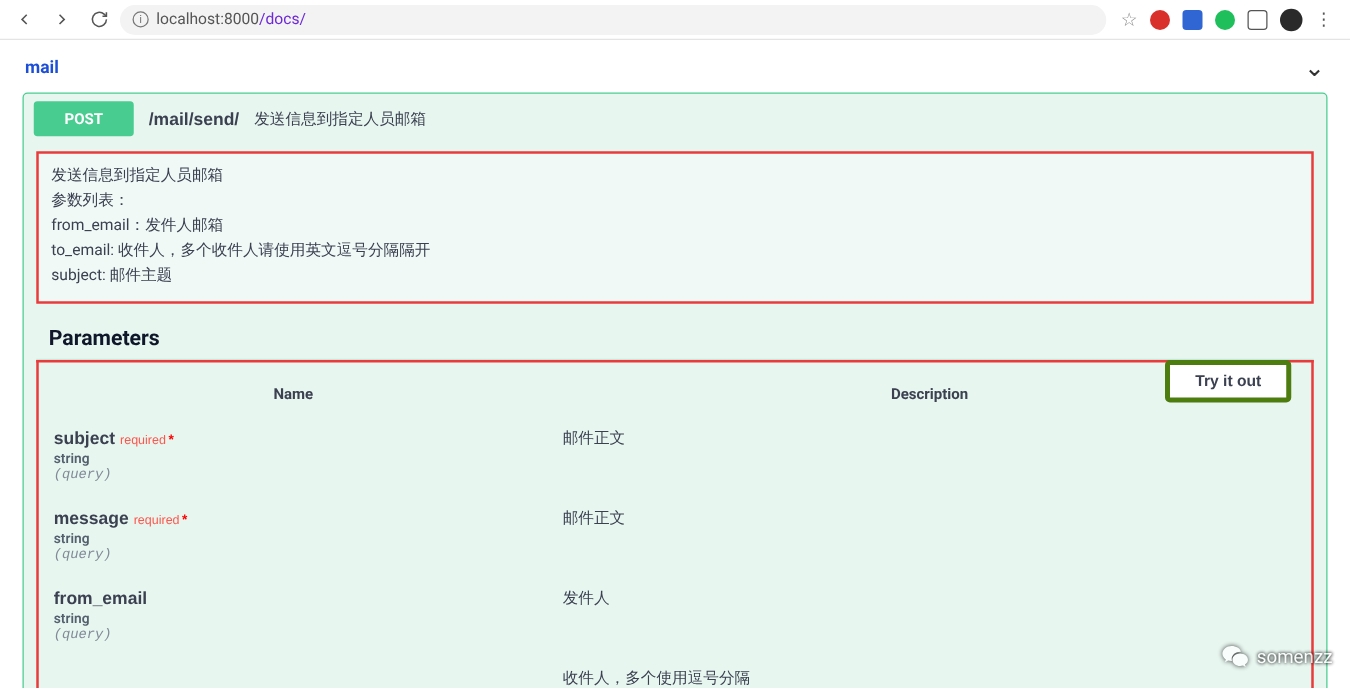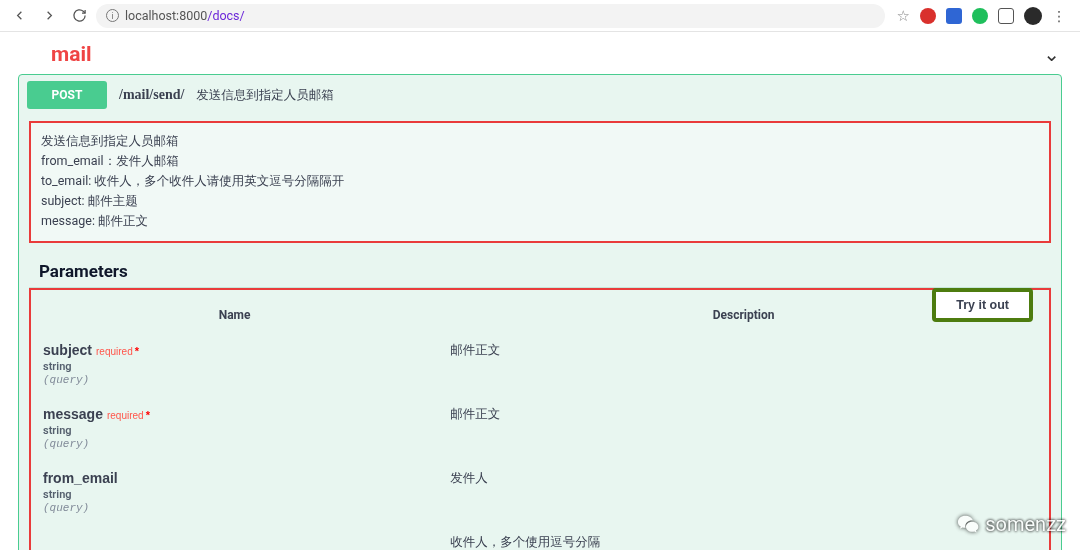--- a/index.html
+++ b/index.html
@@ -11,48 +11,48 @@
   .addr .info { width: 13px; height: 13px; border: 1px solid #777; border-radius: 50%; display: flex; align-items: center; justify-content: center; font-size: 9px; color: #777; }
   .addr .url span.dim { color: #6d28d9; }
   .tb-right { display: flex; align-items: center; gap: 10px; padding: 0 8px; }
   .ext-ico { width: 16px; height: 16px; border-radius: 50%; display: inline-block; }
   .star { color: #888; font-size: 15px; }
   .avatar { width: 18px; height: 18px; border-radius: 50%; background: #2a2a2a; }
   .kebab { color: #555; font-size: 14px; }
 
   .page { height: 518px; overflow: auto; }
   .header { display: flex; align-items: center; justify-content: space-between; padding: 10px 20px 8px 20px; }
-  .title { font-size: 21px; font-weight: 700; color: #ef4444; margin-left: 31px; }
+  .title { font-size: 14px; font-weight: 700; color: #1d4ed8; }
   .chev { font-size: 20px; color: #333; cursor: pointer; }
 
   .opblock { margin: 0 18px; border: 1px solid #49cc90; border-radius: 4px; background: #e8f6f0; }
   .ophead { display: flex; align-items: center; padding: 6px 8px; gap: 12px; }
   .method { background: #49cc90; color: #fff; font-size: 12px; font-weight: 700; padding: 7px 12px; border-radius: 3px; min-width: 80px; text-align: center; }
-  .path { font-family: Liberation Serif, serif; font-size: 14px; font-weight: 600; color: #3b4151; }
+  .path { font-family: Liberation Sans, sans-serif; font-size: 14px; font-weight: 600; color: #3b4151; }
   .summary { font-size: 12.5px; color: #3b4151; }
 
   .descbox { margin: 6px 10px 10px 10px; border: 2px solid #e93b3b; padding: 8px 10px 10px 10px; font-size: 12.5px; color: #3b4151; line-height: 1.6; background: rgba(255,255,255,0.4); }
 
   .paramwrap { margin: 0 10px 10px 10px; border: 2px solid #e93b3b; border-bottom: none; padding-bottom: 20px; }
   .paramhead { display: flex; align-items: center; justify-content: space-between; padding: 8px 10px 6px 10px; border-bottom: 1px solid #c6e6d9; }
   .paramhead h4 { font-size: 17px; font-weight: 700; color: #0f172a; }
   .tryit { position: absolute; right: 28px; background: #fff; border: 4px solid #4d7c0f; border-radius: 4px; font-size: 12.5px; font-weight: 700; color: #3b4151; padding: 6px 20px; cursor: pointer; }
 
   .paramtable { width: 100%; border-collapse: collapse; }
   .paramtable thead th { text-align: center; font-size: 12px; font-weight: 700; color: #3b4151; padding: 18px 12px 10px 12px; }
   .paramtable td { padding: 10px 12px; vertical-align: top; font-size: 12.5px; color: #3b4151; }
   .pname { font-size: 14px; font-weight: 700; color: #3b4151; font-family: sans-serif; }
   .pname.req::after { content: "*"; color: #ff0000; margin-left: 2px; font-size: 11px; }
   .reqlbl { color: #ff564b; font-size: 10px; font-weight: 400; margin-left: 4px; }
   .ptype { font-size: 11px; color: #55606e; font-weight: 600; margin-top: 2px; }
   .ploc  { font-size: 11px; color: #808a98; font-style: italic; font-family: "Courier New", monospace; margin-top: 1px; }
   .pdesc { font-size: 13px; color: #3b4151; padding-top: 2px; }
   .namecol { width: 40%; }
 
-  .watermark { position: fixed; right: 14px; bottom: 14px; display: flex; align-items: center; gap: 6px; opacity: .75; color: #fff; text-shadow: 0 0 3px #000, 0 0 3px #000; font-size: 20px; }
+  .watermark { position: fixed; right: 14px; bottom: 14px; display: flex; align-items: center; gap: 6px; opacity: .75; color: #fff; text-shadow: 0 0 3px #000, 0 0 3px #000; font-size: 15px; }
   .watermark svg { width: 22px; height: 22px; fill: #fff; filter: drop-shadow(0 0 2px #000); }
 </style>
 </head>
 <body>
 
 <div class="toolbar">
   <div class="nav-ico">
       <svg viewBox="0 0 24 24">
         <polyline points="15 18 9 12 15 6"></polyline>
       </svg>
@@ -91,24 +91,24 @@
 
   <div class="opblock">
     <div class="ophead">
       <span class="method">POST</span>
       <span class="path">/mail/send/</span>
       <span class="summary">发送信息到指定人员邮箱</span>
     </div>
 
     <div class="descbox">
       <div>发送信息到指定人员邮箱</div>
+      <div>参数列表：</div>
       <div>from_email：发件人邮箱</div>
       <div>to_email: 收件人，多个收件人请使用英文逗号分隔隔开</div>
       <div>subject: 邮件主题</div>
-      <div>message: 邮件正文</div>
     </div>
 
     <div style="position:relative">
       <div class="paramhead" style="margin:0 10px;">
         <h4>Parameters</h4>
       </div>
       <button class="tryit">Try it out</button>
 
       <div class="paramwrap">
         <table class="paramtable">

